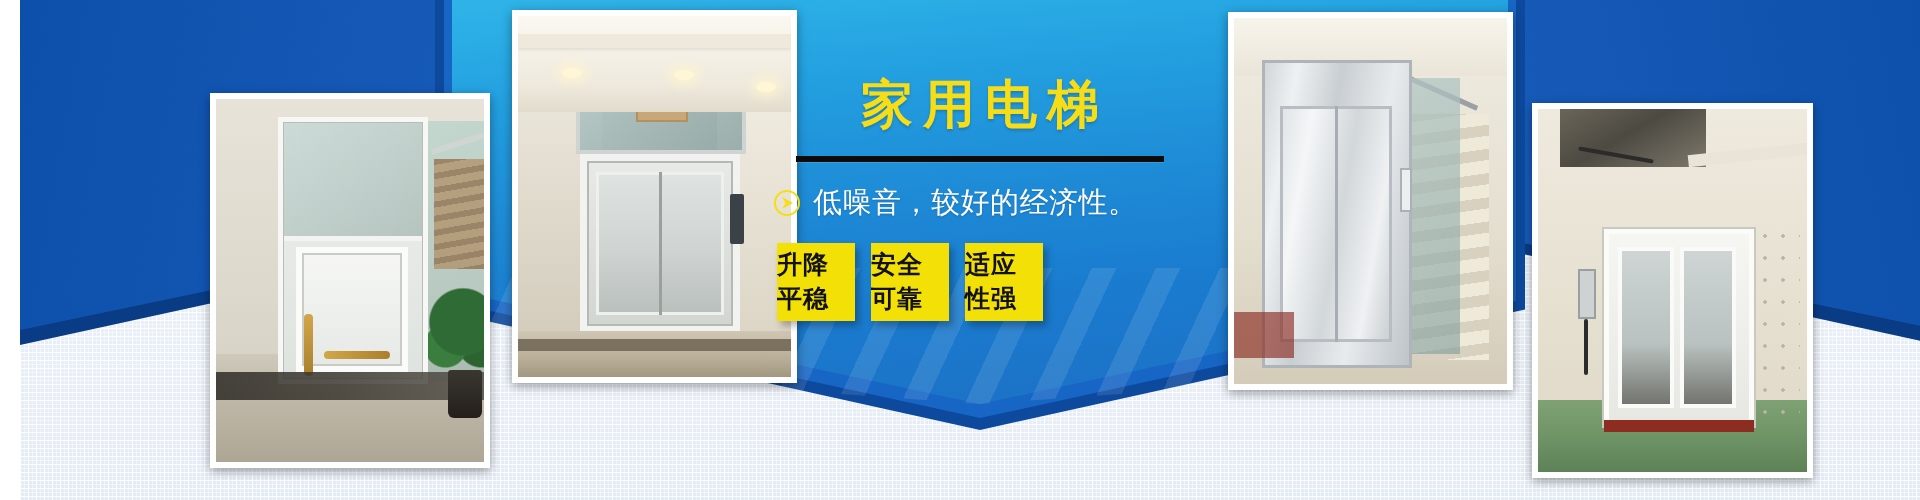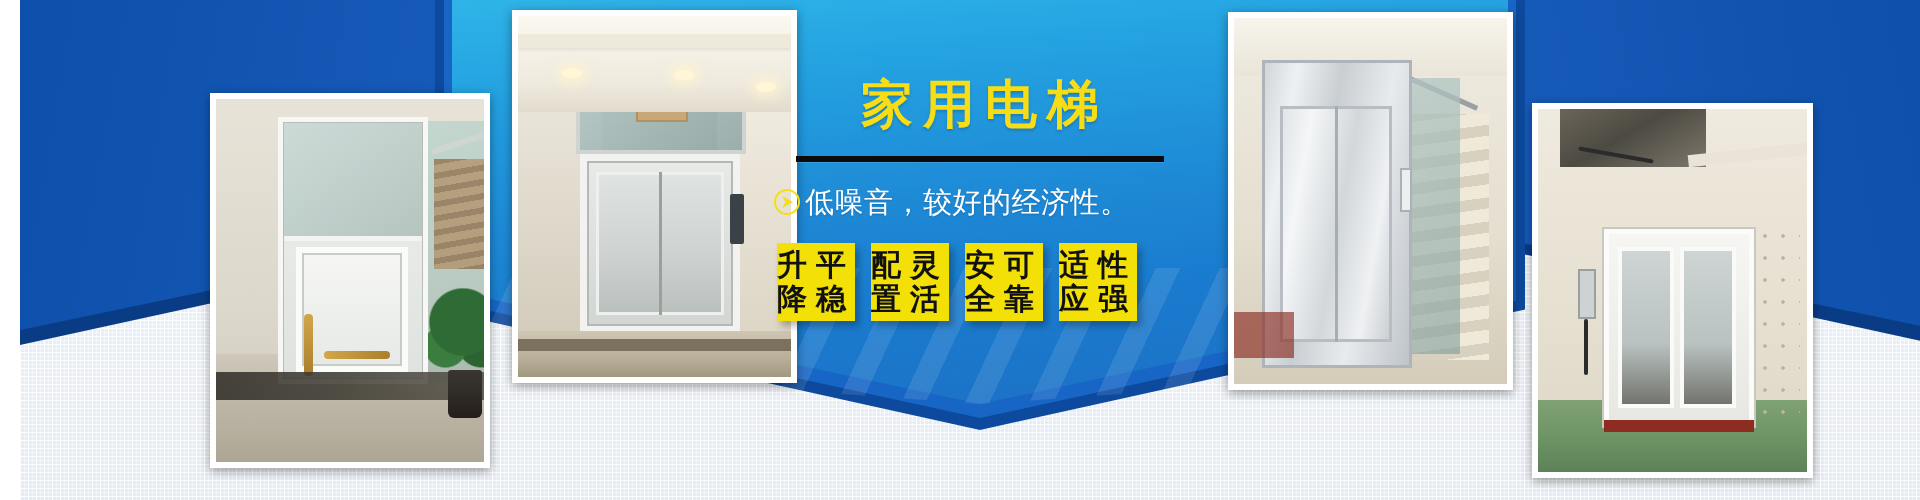--- a/index.html
+++ b/index.html
@@ -114,22 +114,22 @@
   }
   .rule{
     margin:26px auto 0;
     width:368px;
     height:6px;
     background:#0b0b0b;
     box-shadow:0 1px 0 rgba(255,255,255,.12);
   }
   .tagline{
     display:flex;
-    align-items:flex-start;
-    gap:4px;
+    align-items:flex-end;
+    gap:12px;
     margin:26px 0 0 8px;
   }
   .arrow-icon{
     width:28px; height:28px;
     flex:0 0 28px;
     display:block;
   }
   .tagline-text{
     color:#ffffff;
     font-size:29px;
@@ -142,27 +142,26 @@
   
   .tags{
     display:flex;
     gap:16px;
     margin:26px 0 0 12px;
   }
   .tag{
     width:78px; height:78px;
     background:#f2e007;
     color:#111;
-    font-size:30px;
+    font-size:25px;
     font-weight:bold;
     line-height:34px;
     letter-spacing:1px;
     display:flex;
-    flex-direction:row;
-    align-items:center;
+    flex-direction:column;
     justify-content:center;
     box-shadow:4px 5px 7px rgba(0,0,0,.28);
   }
   .tag span{ display:block; }
 
   
   .photo{
     position:absolute;
     background:#ffffff;
     padding:6px;
@@ -388,24 +387,20 @@
       </svg>
       <span class="tagline-text">低噪音，较好的经济性。</span>
     </div>
 
     <div class="tags">
       <div class="tag">
         <span>升降</span>
         <span>平稳</span>
       </div>
       <div class="tag">
-        <span>配置</span>
-        <span>灵活</span>
-      </div>
-      <div class="tag">
         <span>安全</span>
         <span>可靠</span>
       </div>
       <div class="tag">
         <span>适应</span>
         <span>性强</span>
       </div>
     </div>
 
   </div>

